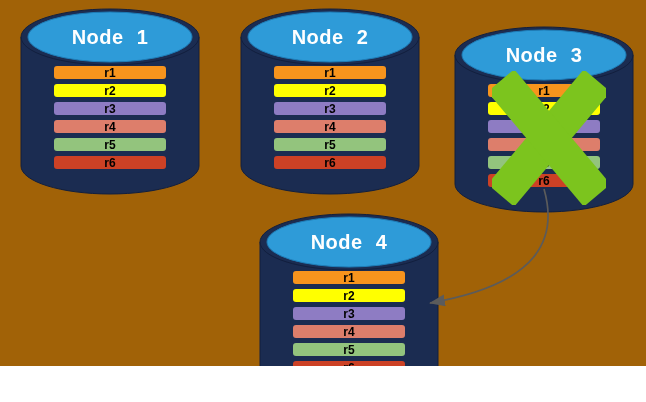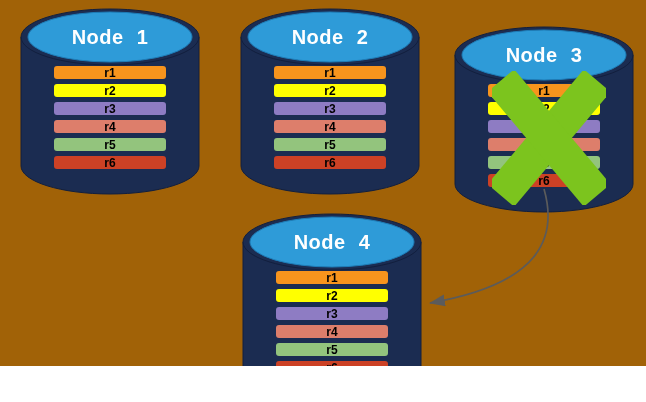--- a/index.html
+++ b/index.html
@@ -107,21 +107,21 @@
       </g>
     </svg>
     <svg class="x-mark" viewBox="0 0 114 134">
       <g transform="translate(57,67)">
         <rect x="-17.5" y="-75" width="35" height="150" transform="rotate(40)" fill="#7cc41e"></rect>
         <rect x="-17.5" y="-75" width="35" height="150" transform="rotate(-40)" fill="#7cc41e"></rect>
       </g>
     </svg>
   </div>
 
-  <div class="node" style="left:241px; top:212px;">
+  <div class="node" style="left:258px; top:212px;">
     <svg class="cyl" viewBox="0 0 182 188">
       <path class="cyl-body" d="M2,30 V159 a89,28 0 0 0 178,0 V30 Z" fill="#1b2c51"></path>
       <ellipse class="cyl-rim" cx="91" cy="30" rx="89" ry="28" fill="#1b2c51"></ellipse>
       <ellipse class="cyl-top" cx="91" cy="30" rx="82" ry="25" fill="#2e9bd8"></ellipse>
       <text class="node-title" x="91" y="37" fill="#ffffff">Node 4</text>
       <g>
         <rect x="35" y="59" width="112" height="13" rx="3" fill="#f7941d"></rect>
         <text class="row-label" x="91" y="69.8">r1</text>
         <rect x="35" y="77" width="112" height="13" rx="3" fill="#ffff00"></rect>
         <text class="row-label" x="91" y="87.8">r2</text>

